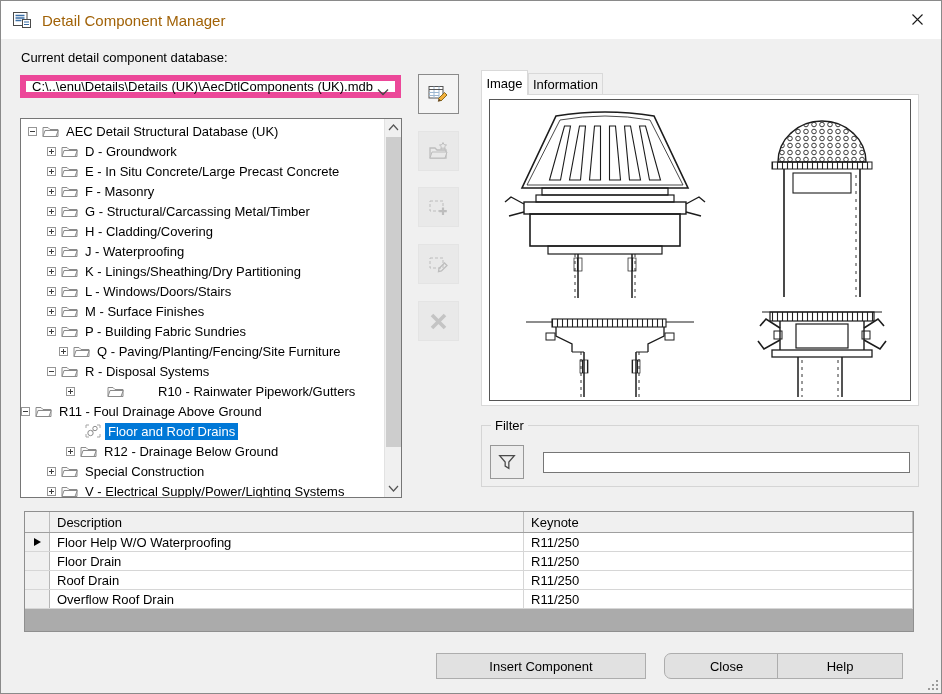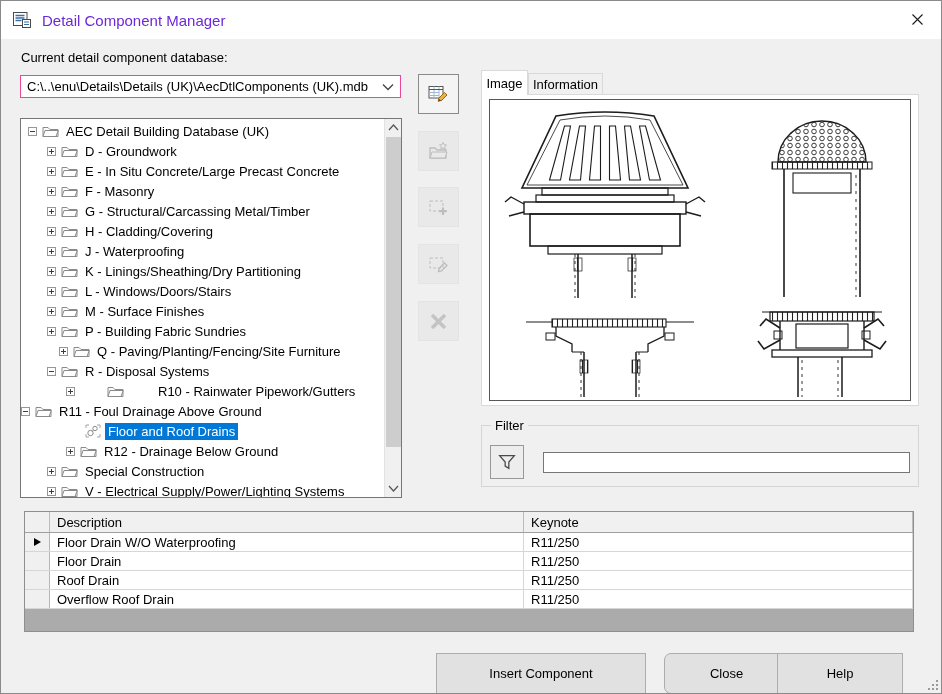--- a/index.html
+++ b/index.html
@@ -3,26 +3,26 @@
 <meta charset="utf-8">
 <style>
   * { box-sizing: border-box; margin: 0; padding: 0; }
   html,body { width: 942px; height: 694px; }
   body { font-family: "Liberation Sans", sans-serif; background:#d9d9d9; position:relative; }
   .dialog { position:absolute; left:0; top:0; width:942px; height:694px; background:#f0f0f0; border:1px solid #8a8a8a; overflow:hidden; }
 
   
   .titlebar { position:absolute; left:0; top:0; width:100%; height:38px; background:#ffffff; display:flex; align-items:center; padding-left:11px; }
   .title-icon { width:21px; height:21px; margin-right:9px; flex:none; }
-  .title-text { font-size:15px; color:#6d28d9; }
+  .title-text { font-size:15px; color:#a16207; }
   .close-btn { position:absolute; right:0; top:0; width:47px; height:37px; display:flex; align-items:center; justify-content:center; background:#fff; }
 
   
   .db-label { position:absolute; left:20px; top:49px; font-size:13px; color:#000; }
-  .combo { position:absolute; left:19px; top:74px; width:381px; height:23px; background:#fff; border:1px solid #ec4899; display:flex; align-items:center; padding-left:6px; font-size:13px; }
+  .combo { position:absolute; left:19px; top:74px; width:381px; height:23px; background:#fff; border:6px solid #ec4899; display:flex; align-items:center; padding-left:6px; font-size:13px; }
   .combo-arrow { position:absolute; right:6px; top:7px; }
 
   
   .toolbar-btn { position:absolute; left:417px; width:41px; height:40px; display:flex; align-items:center; justify-content:center; }
   .tb-enabled  { background:#f4f4f4; border:1px solid #8a8a8a; }
   .tb-disabled { background:#e9e9e9; border:1px solid #e4e4e4; }
 
   
   .tree { position:absolute; left:19px; top:117px; width:382px; height:380px; background:#fff; border:1px solid #767676; overflow:hidden; }
   .tree-rows { position:absolute; left:0; top:2px; right:17px; }
@@ -54,21 +54,21 @@
   
   .grid { position:absolute; left:23px; top:510px; width:890px; height:121px; background:#ababab; border:1px solid #8f8f8f; overflow:hidden; }
   .grid-header { display:grid; grid-template-columns:25px 474px 1fr; height:21px; background:#f0f0f0; border-bottom:1px solid #9f9f9f; }
   .gh-cell { font-size:13px; display:flex; align-items:center; padding-left:7px; border-right:1px solid #bcbcbc; color:#000; }
   .grid-row { display:grid; grid-template-columns:25px 474px 1fr; height:19px; background:#fff; border-bottom:1px solid #d6d6d6; }
   .gr-selector { background:#f0f0f0; border-right:1px solid #b6b6b6; display:flex; align-items:center; justify-content:center; }
   .row-arrow { width:0; height:0; border-left:7px solid #000; border-top:4px solid transparent; border-bottom:4px solid transparent; }
   .gr-cell { font-size:13px; display:flex; align-items:center; padding-left:7px; border-right:1px solid #d6d6d6; color:#000; overflow:hidden; }
 
   
-  .footer-btn { position:absolute; top:652px; height:41px; background:#e1e1e1; border:1px solid #adadad; font-size:13px; color:#000; display:flex; align-items:center; justify-content:center; }
+  .footer-btn { position:absolute; top:652px; height:26px; background:#e1e1e1; border:1px solid #adadad; font-size:13px; color:#000; display:flex; align-items:center; justify-content:center; }
   .btn-insert { left:435px; width:210px; }
   .btn-close  { left:663px; width:125px;border-radius:7px; }
   .btn-help   { left:776px; width:126px; }
   .resize-grip { position:absolute; right:2px; bottom:2px; }
 </style>
 </head>
 <body>
 
 <div class="dialog">
 
@@ -144,21 +144,21 @@
   <div class="tree">
     <div class="tree-rows" id="tree-rows">
         <div class="tree-row" style="padding-left: 7px;">
           <span class="expander"></span>
           <span class="tree-icon">
             <svg width="17" height="14" viewBox="0 0 17 14">
               <path d="M1,3.5 H6 L8,5.5 H16 V12.5 H1 Z" fill="#fafafa" stroke="#8a8a8a"></path>
               <path d="M3,6.5 H16.2 L14,12.5 H1 Z" fill="#fff" stroke="#8a8a8a"></path>
             </svg>
           </span>
-          <span class="tree-label">AEC Detail Building Database (UK)</span>
+          <span class="tree-label">AEC Detail Structural Database (UK)</span>
         </div>
         <div class="tree-row" style="padding-left: 26px;">
           <span class="expander plus"></span>
           <span class="tree-icon">
             <svg width="17" height="14" viewBox="0 0 17 14">
               <path d="M1,3.5 H6 L8,5.5 H16 V12.5 H1 Z" fill="#fafafa" stroke="#8a8a8a"></path>
               <path d="M3,6.5 H16.2 L14,12.5 H1 Z" fill="#fff" stroke="#8a8a8a"></path>
             </svg>
           </span>
           <span class="tree-label">D - Groundwork</span>
@@ -443,21 +443,21 @@
     <div class="grid-header">
       <div class="gh-cell"></div>
       <div class="gh-cell">Description</div>
       <div class="gh-cell">Keynote</div>
     </div>
     <div id="grid-rows">
         <div class="grid-row">
           <div class="gr-selector">
             <span class="row-arrow"></span>
           </div>
-          <div class="gr-cell">Floor Drain W/O Waterproofing</div>
+          <div class="gr-cell">Floor Help W/O Waterproofing</div>
           <div class="gr-cell">R11/250</div>
         </div>
         <div class="grid-row">
           <div class="gr-selector"></div>
           <div class="gr-cell">Floor Drain</div>
           <div class="gr-cell">R11/250</div>
         </div>
         <div class="grid-row">
           <div class="gr-selector"></div>
           <div class="gr-cell">Roof Drain</div>

